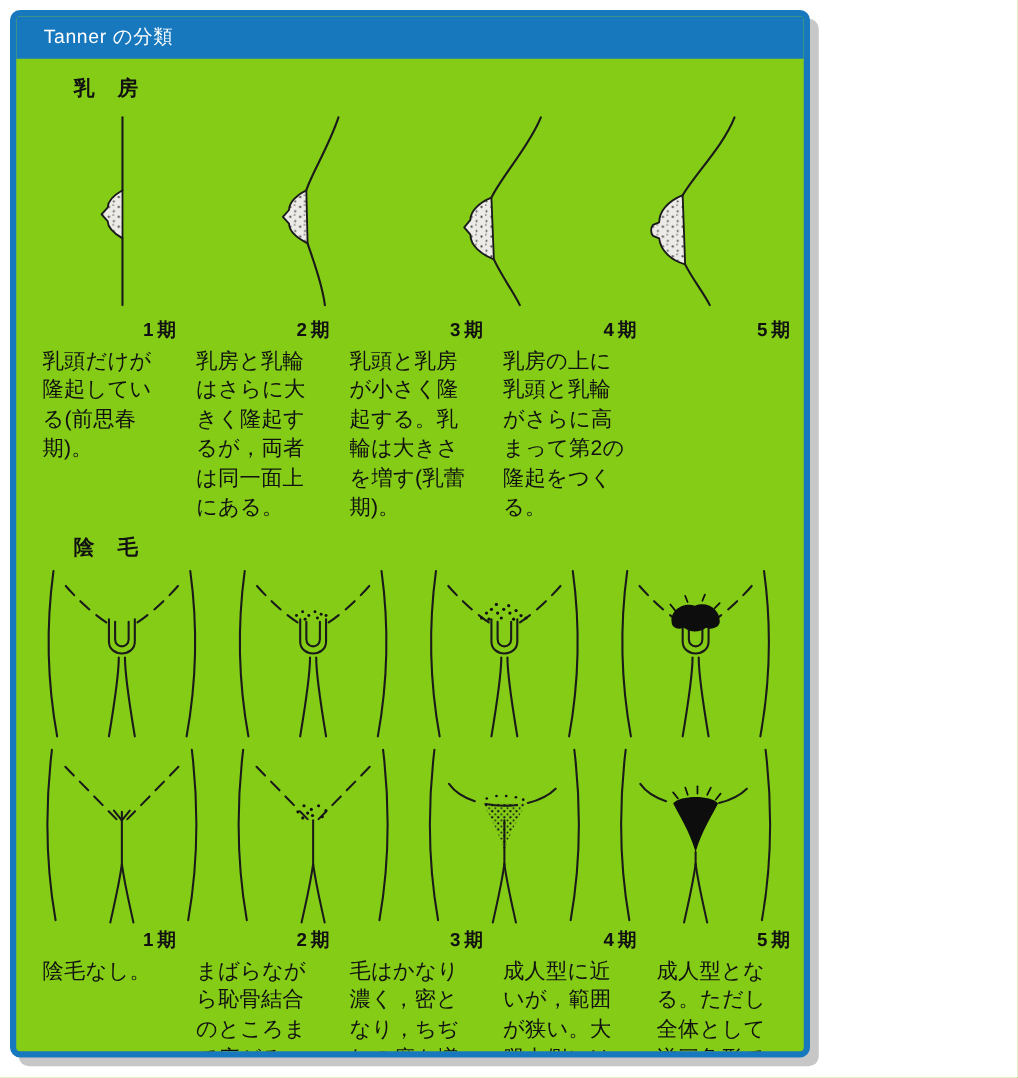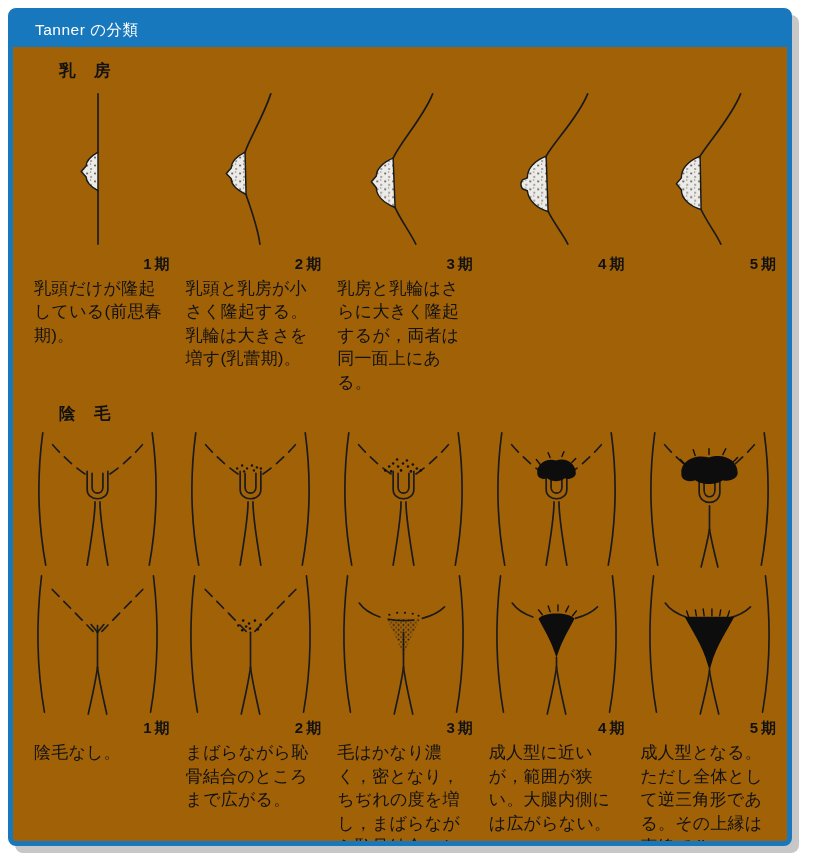--- a/index.html
+++ b/index.html
@@ -1,19 +1,19 @@
 <!DOCTYPE html>
 <html><head>
 <meta charset="utf-8">
 <style>
   html,body{margin:0;padding:0;background:#ffffff;}
   body{width:814px;height:862px;position:relative;font-family:"Liberation Sans","DejaVu Sans",sans-serif;color:#111;}
   .card{
-    position:absolute;left:8px;top:8px;width:784px;height:838px;
-    box-sizing:border-box;background:#a16207;
+    position:absolute;left:8px;top:8px;width:640px;height:838px;
+    box-sizing:border-box;background:#84cc16;
     border:5px solid #1878be;border-radius:8px;
     box-shadow:7px 7px 0 0 #c7c7c7;
     overflow:hidden;
   }
   .hdr{
     background:#1878be;color:#fff;height:34px;line-height:34px;
     padding-left:22px;font-size:15.5px;letter-spacing:0.5px;
   }
   .content{padding:4px 8px 0 8px;}
   .sec-title{font-size:16.5px;font-weight:bold;margin:9px 0 2px 38px;letter-spacing:1px;}
@@ -100,22 +100,23 @@
     <div class="row5">
       <div class="stage-label">1期</div>
       <div class="stage-label">2期</div>
       <div class="stage-label">3期</div>
       <div class="stage-label">4期</div>
       <div class="stage-label">5期</div>
     </div>
 
     <div class="row5 desc-row">
       <div class="stage-desc">乳頭だけが隆起している(前思春期)。</div>
+      <div class="stage-desc">乳房と乳輪はさらに大きく隆起するが，両者は同一面上にある。</div>
       <div class="stage-desc">乳頭と乳房が小さく隆起する。乳輪は大きさを増す(乳蕾期)。</div>
-      <div class="stage-desc">乳房と乳輪はさらに大きく隆起するが，両者は同一面上にある。</div>
+      <div class="stage-desc">乳房の上に乳頭と乳輪がさらに高まって第2の隆起をつくる。</div>
     </div>
 
     <div class="sec-title">陰　毛</div>
 
     <div class="row5">
       <div class="cell">
         <svg class="fig" width="153" height="143" viewBox="0 0 153 145">
           <path d="M21,6 C15,50 16,96 24,140"></path>
             <path d="M132,6 C138,50 137,96 129,140"></path>
           <path class="dash" d="M31,18 C44,33 58,44 66,49"></path>

